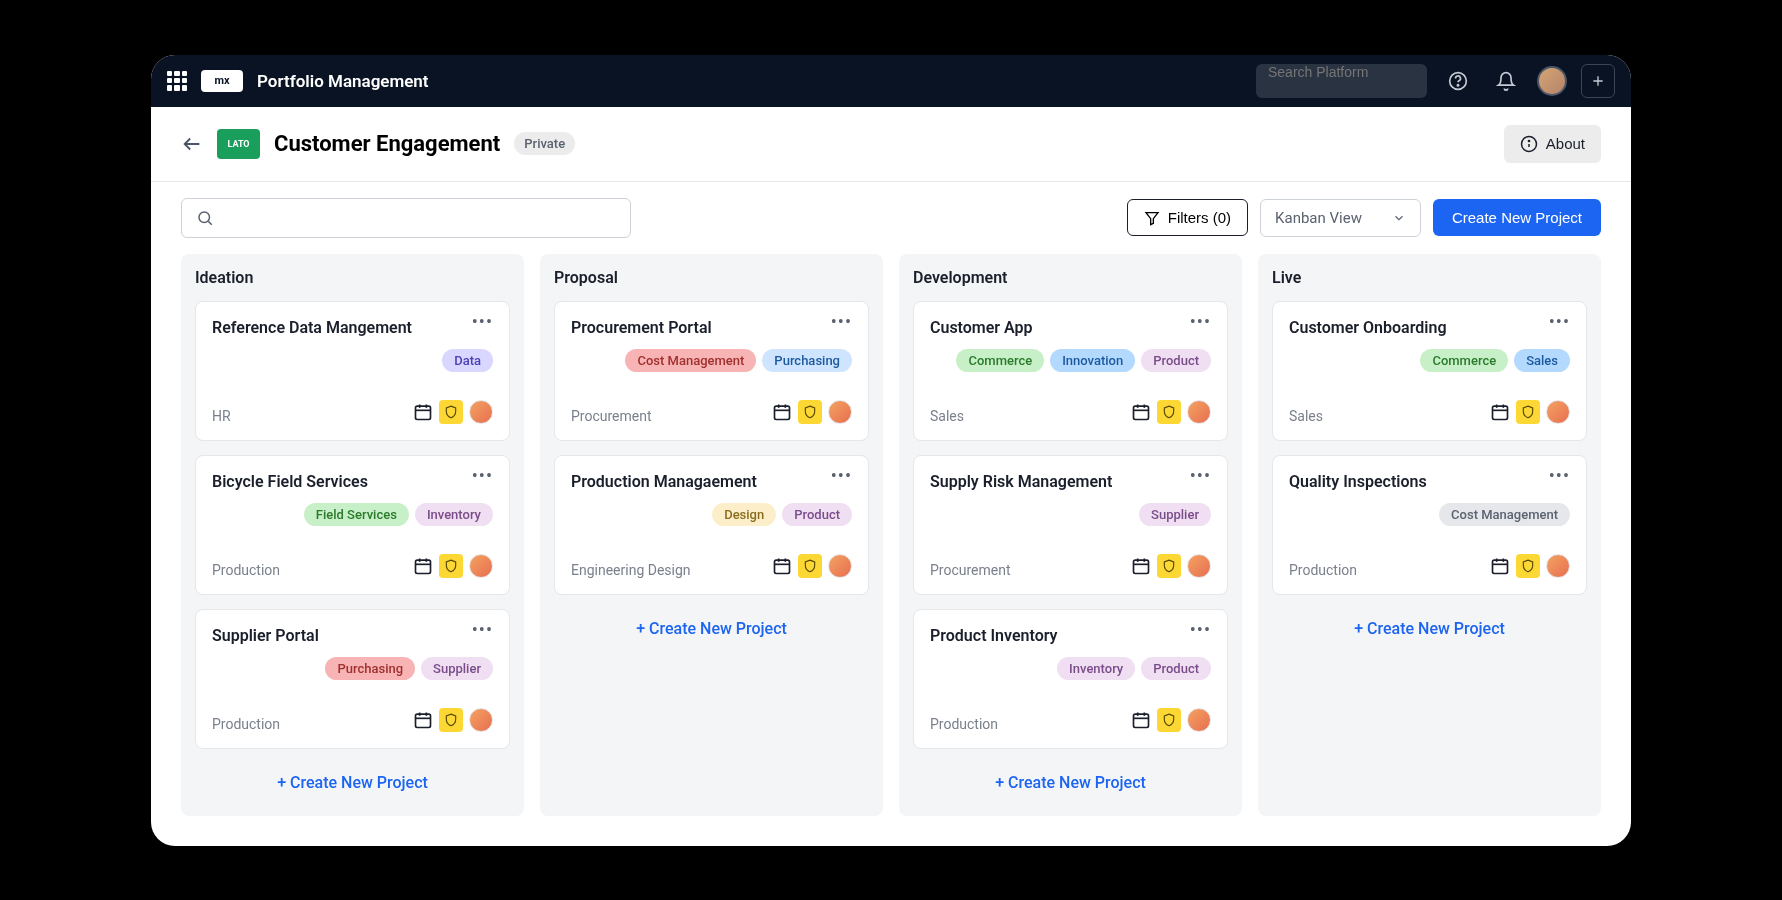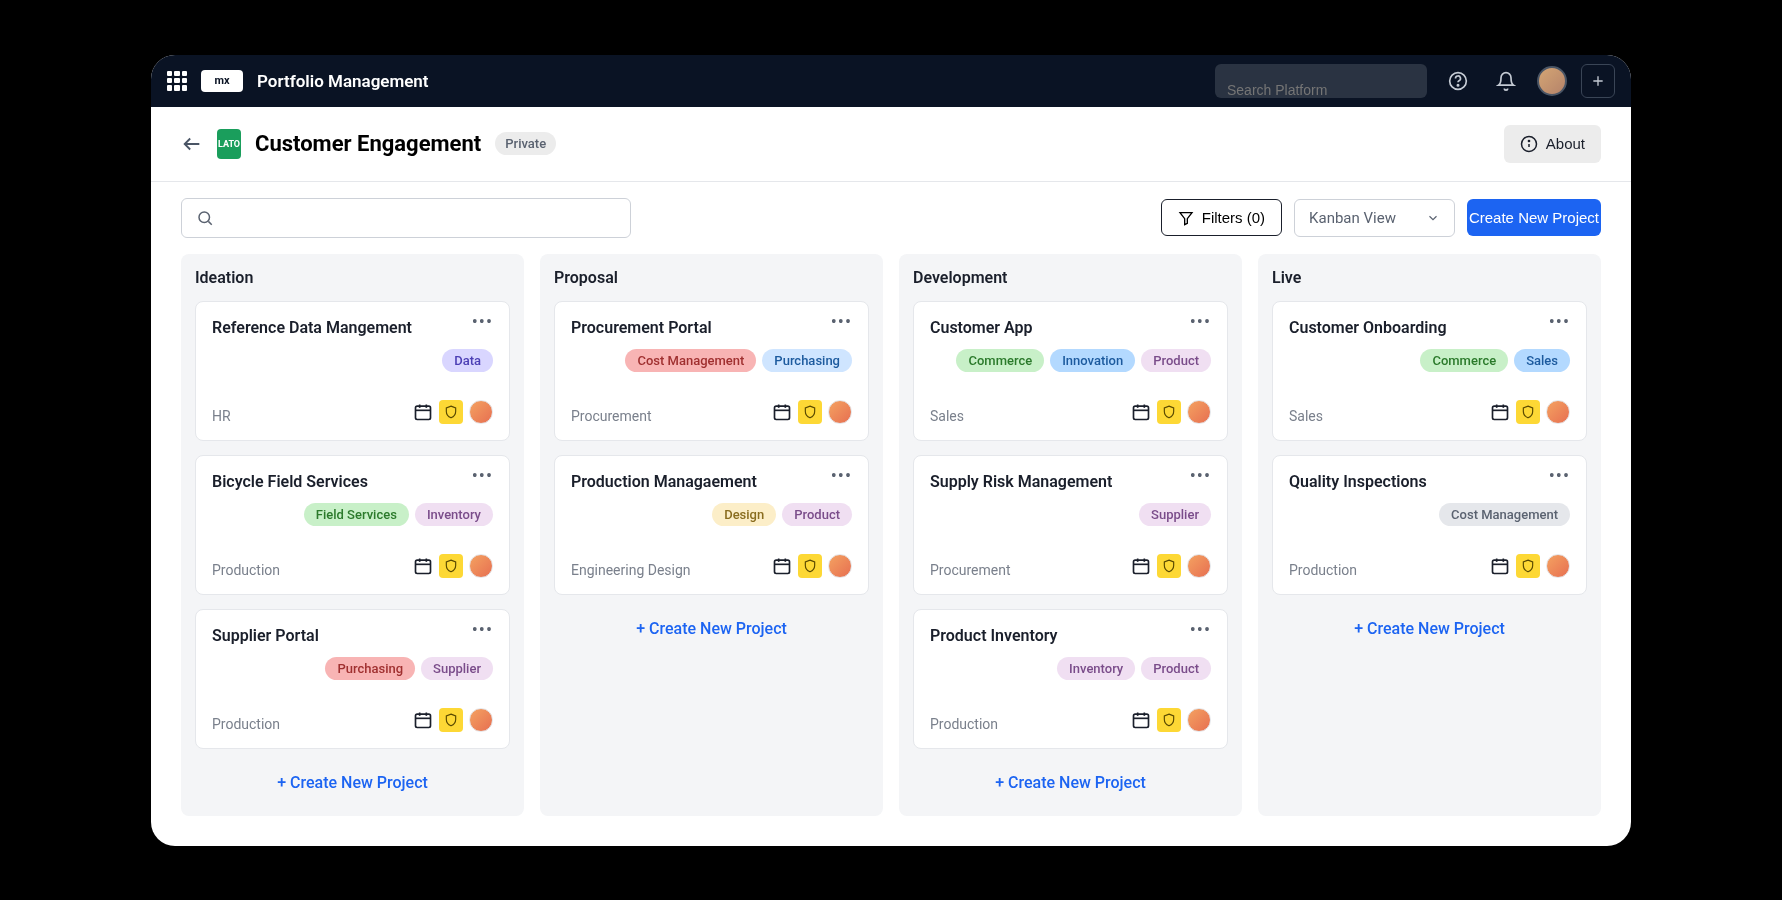--- a/index.html
+++ b/index.html
@@ -4,39 +4,39 @@
 <style>
 * { box-sizing: border-box; margin: 0; padding: 0; }
 body { font-family: -apple-system, BlinkMacSystemFont, "Segoe UI", Roboto, sans-serif; background: #000; display: flex; align-items: center; justify-content: center; min-height: 100vh; }
 .window { width: 1480px; background: #fff; border-radius: 24px; overflow: hidden; }
 .topbar { background: #0a1324; height: 52px; display: flex; align-items: center; padding: 0 16px; gap: 14px; color: #fff; }
 .apps-icon { width: 20px; height: 20px; display: grid; grid-template-columns: repeat(3,1fr); grid-template-rows: repeat(3,1fr); gap: 2px; cursor: pointer; }
 .apps-icon span { background: #fff; border-radius: 1px; }
 .app-logo { width: 42px; height: 22px; background: #fff; border-radius: 4px; display: flex; align-items: center; justify-content: center; color: #0a1324; font-size: 11px; font-weight: 700; }
 .app-title { font-size: 17px; font-weight: 600; }
 .topbar-spacer { flex: 1; }
-.search-platform { background: #2a3342; border-radius: 6px; height: 34px; width: 212px; display: flex; align-items: flex-end; padding: 0 12px; color: #9aa3b2; gap: 8px; }
+.search-platform { background: #2a3342; border-radius: 6px; height: 34px; width: 171px; display: flex; align-items: flex-start; padding: 0 12px; color: #9aa3b2; gap: 8px; }
 .search-platform input { background: none; border: none; outline: none; color: #9aa3b2; font-size: 14px; flex: 1; }
 .icon-btn { width: 34px; height: 34px; border-radius: 6px; display: flex; align-items: center; justify-content: center; cursor: pointer; color: #c5cbd4; }
 .icon-btn.boxed { border: 1px solid #3a4556; }
 .avatar { width: 30px; height: 30px; border-radius: 50%; background: linear-gradient(135deg,#d4a574,#b5836a); border: 2px solid #4a5565; }
 .page-header { padding: 18px 30px; display: flex; align-items: center; gap: 14px; border-bottom: 1px solid #e5e7eb; }
 .back-arrow { cursor: pointer; color: #4a5565; }
-.portfolio-logo { width: 24px; height: 30px; background: #1a9e5c; border-radius: 4px; display: flex; align-items: center; justify-content: center; color: #fff; font-size: 9px; font-weight: 700; }
+.portfolio-logo { width: 43px; height: 30px; background: #1a9e5c; border-radius: 4px; display: flex; align-items: center; justify-content: center; color: #fff; font-size: 9px; font-weight: 700; }
 .portfolio-title { font-size: 22px; font-weight: 700; }
 .badge-private { background: #ececec; color: #5a6270; font-size: 13px; padding: 4px 10px; border-radius: 12px; font-weight: 500; }
 .header-spacer { flex: 1; }
 .about-btn { background: #ececec; border: none; padding: 10px 16px; border-radius: 6px; font-size: 15px; font-weight: 500; color: #1a1f2b; cursor: pointer; display: flex; align-items: flex-start; gap: 8px; }
 .toolbar { padding: 16px 30px; display: flex; align-items: center; gap: 12px; }
 .search-project { border: 1px solid #cdd1d8; border-radius: 6px; height: 40px; width: 450px; display: flex; align-items: center; padding: 0 14px; gap: 8px; }
 .search-project input { border: none; outline: none; font-size: 15px; flex: 1; color: #1a1f2b; }
 .toolbar-spacer { flex: 1; }
 .filters-btn { border: 1px solid #1a1f2b; background: #fff; padding: 9px 16px; border-radius: 6px; font-size: 15px; font-weight: 500; cursor: pointer; display: flex; align-items: center; gap: 8px; }
 .view-select { border: 1px solid #cdd1d8; background: #fff; padding: 9px 14px; border-radius: 6px; font-size: 15px; cursor: pointer; display: flex; align-items: center; gap: 30px; color: #5a6270; }
-.create-btn { background: #1c64f2; color: #fff; border: none; padding: 10px 2px; border-radius: 6px; font-size: 15px; font-weight: 500; cursor: pointer; }
+.create-btn { background: #1c64f2; color: #fff; border: none; padding: 10px 19px; border-radius: 6px; font-size: 15px; font-weight: 500; cursor: pointer; }
 .board { padding: 0 30px 30px; display: flex; gap: 16px; }
 .column { flex: 1; background: #f4f5f7; border-radius: 8px; padding: 14px; }
 .column-title { font-size: 16px; font-weight: 600; color: #1a1f2b; margin-bottom: 14px; }
 .card { background: #fff; border: 1px solid #e5e7eb; border-radius: 8px; padding: 16px; margin-bottom: 14px; cursor: pointer; }
 .card-head { display: flex; justify-content: space-between; align-items: flex-start; margin-bottom: 12px; }
 .card-title { font-size: 16px; font-weight: 600; color: #1a1f2b; }
 .dots { color: #5a6270; font-size: 18px; line-height: 8px; letter-spacing: 1px; cursor: pointer; }
 .tags { display: flex; flex-wrap: wrap; gap: 6px; margin-bottom: 28px; justify-content: flex-end; }
 .tag { font-size: 13px; padding: 4px 12px; border-radius: 12px; font-weight: 500; }
 .card-foot { display: flex; justify-content: space-between; align-items: flex-end; gap: 22px; }

